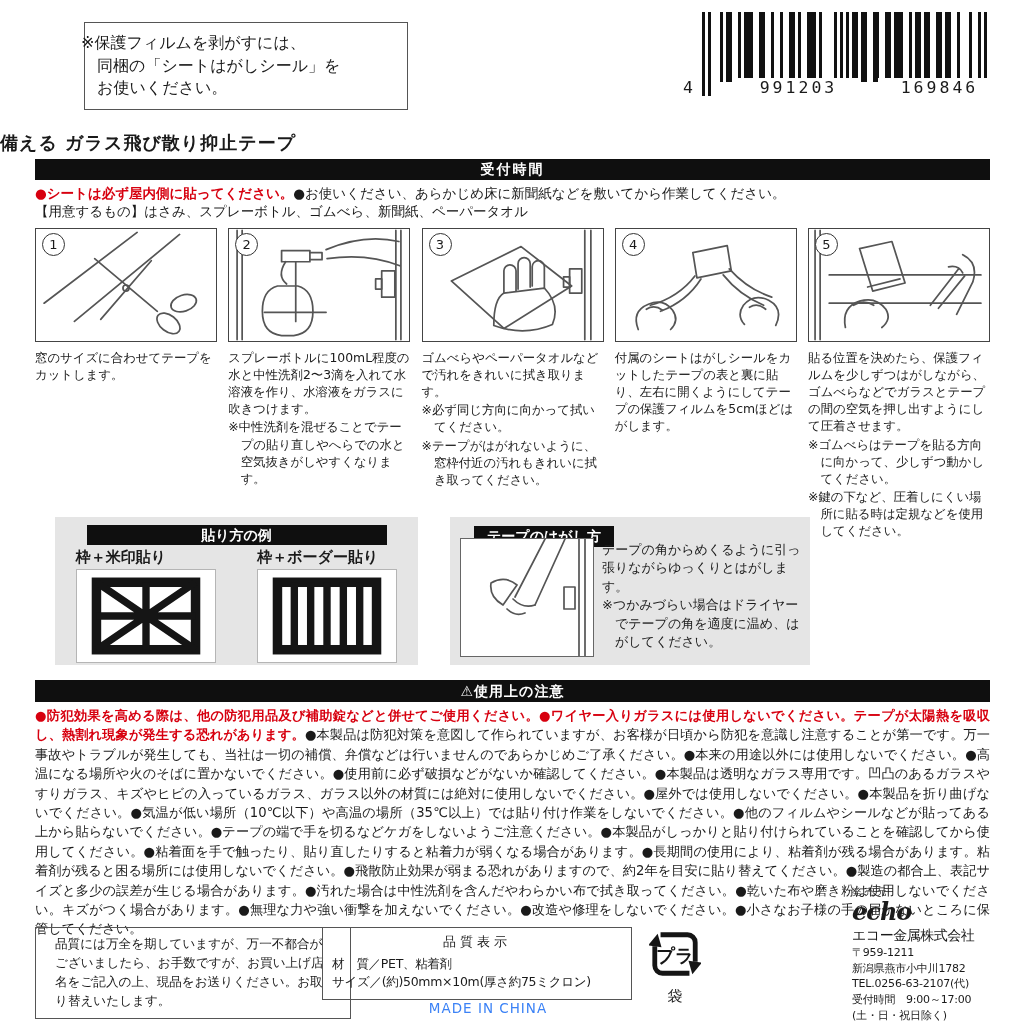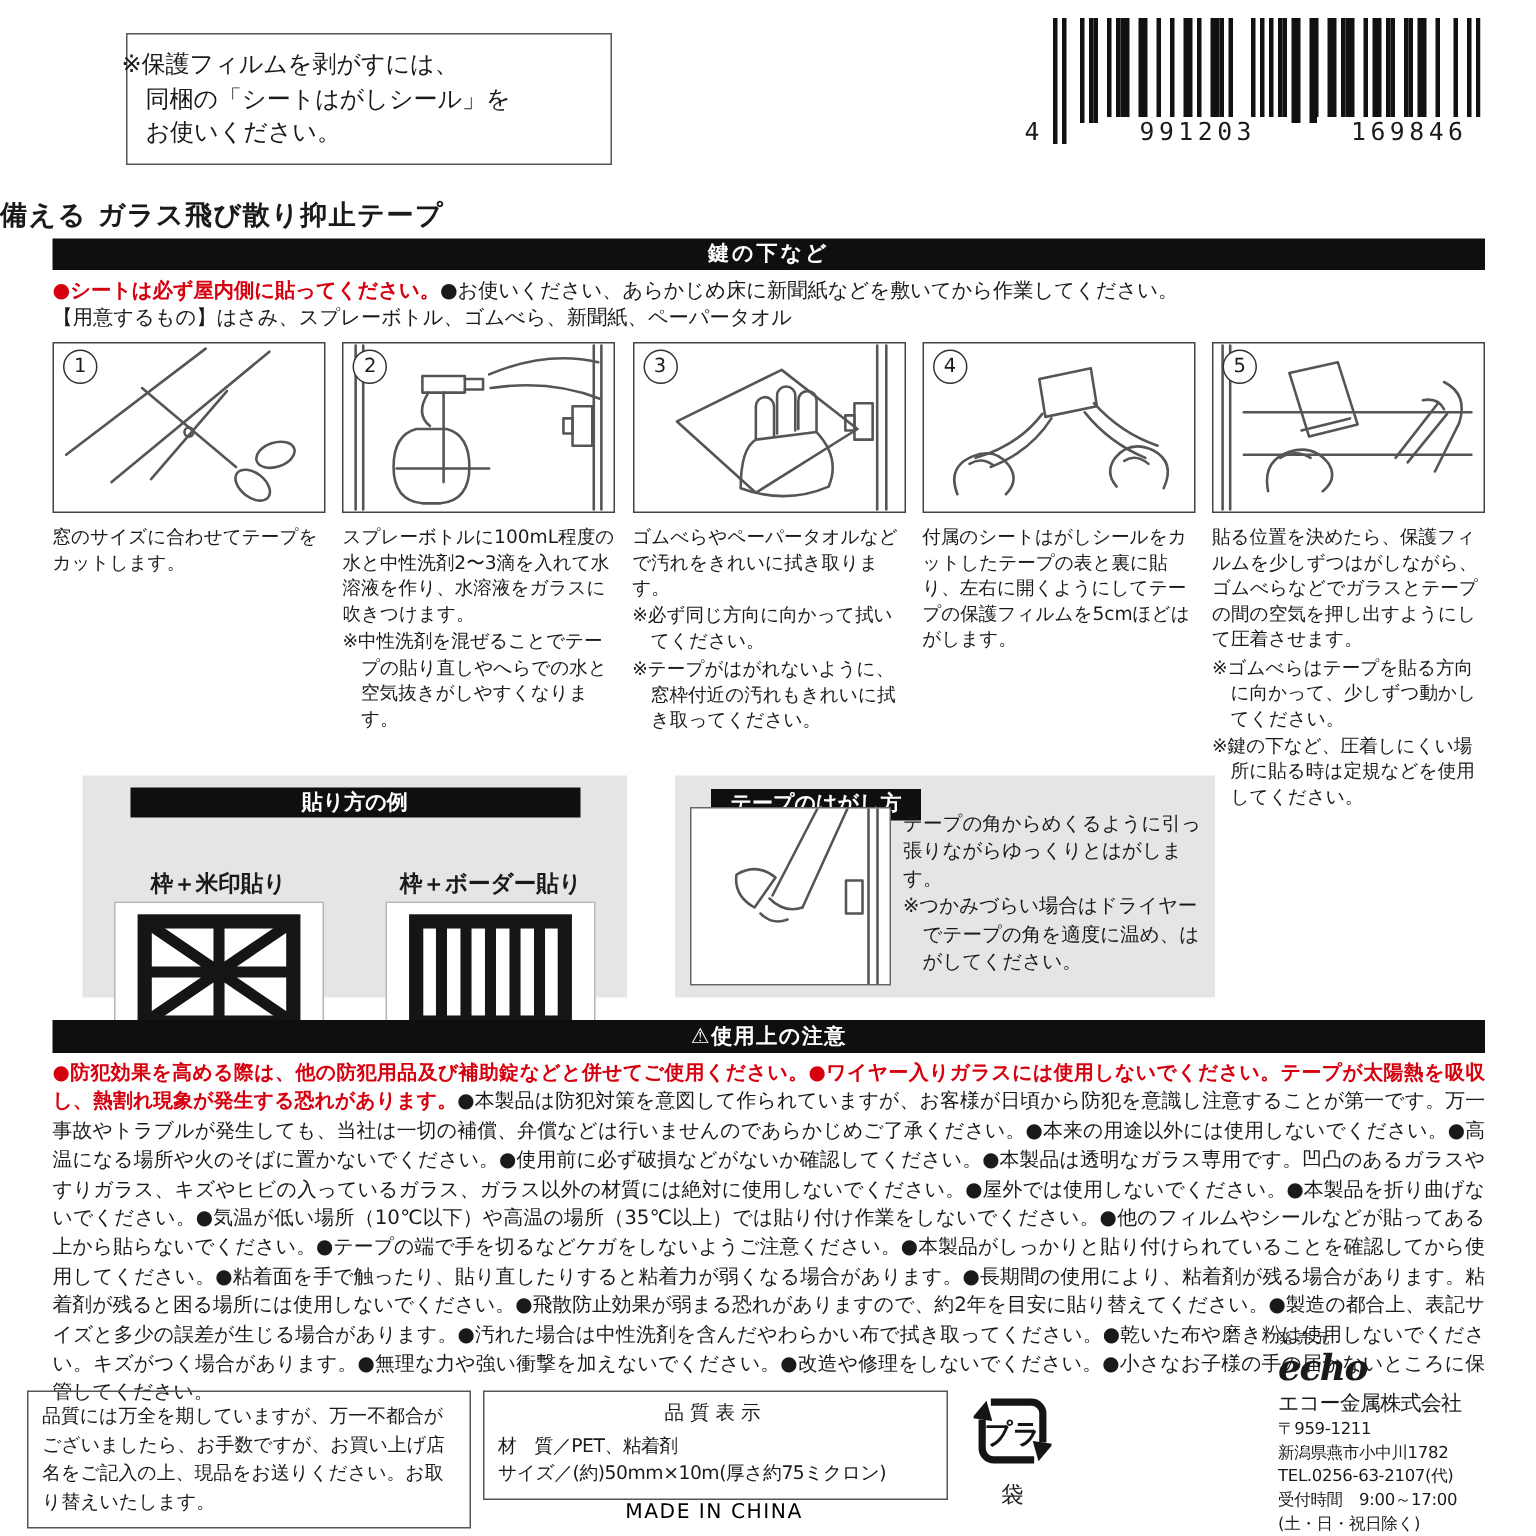--- a/index.html
+++ b/index.html
@@ -35,42 +35,42 @@
   .step-num{position:absolute;top:4px;left:6px;width:21px;height:21px;border:1.5px solid #333;
             border-radius:50%;text-align:center;line-height:21px;font-size:13px;background:#fff;}
   .step-text{margin-top:7px;font-size:12.4px;line-height:1.38;}
   .step-text .hang{margin-top:1px;}
   .ln{stroke:#555;stroke-width:1.7;fill:none;stroke-linecap:round;stroke-linejoin:round;}
 
   
   .panel1{left:55px;top:517px;width:363px;height:148px;background:var(--panel);}
   .panel1 .hdr{margin:8px auto 0;width:300px;height:20px;font-size:14px;line-height:20px;}
   .figs{display:flex;justify-content:space-around;margin-top:3px;}
-  .fig{text-align:center;margin-top:32px;}
+  .fig{text-align:left;}
   .fig-label{font-size:15px;font-weight:bold;margin-bottom:2px;}
   .fig-box{width:138px;height:92px;background:#fff;border:1px solid #b5b5b5;
            display:flex;align-items:center;justify-content:center;}
   .pat{stroke:#151515;fill:none;}
   .panel2{left:450px;top:517px;width:360px;height:148px;background:var(--panel);}
   .panel2 .hdr{position:absolute;left:8px;top:9px;width:140px;height:21px;font-size:14px;line-height:21px;margin-left:16px;}
   .peel-box{position:absolute;left:10px;top:21px;width:132px;height:117px;background:#fff;border:1px solid #666;}
   .peel-box svg{display:block;width:100%;height:100%;}
   .peel-text{position:absolute;left:152px;top:24px;width:200px;font-size:13px;line-height:1.42;}
 
   
   .caution-bar{left:35px;top:680px;width:955px;height:22px;font-size:14px;line-height:22px;letter-spacing:1px;}
   .caution-text{left:35px;top:706px;width:955px;font-size:13.2px;line-height:1.47;text-align:justify;}
 
   
-  .repl-box{left:18px;top:927px;width:276px;border:1.5px solid #555;padding:7px 9px;
+  .repl-box{left:35px;top:927px;width:276px;border:1.5px solid #555;padding:7px 19px;
             font-size:12.6px;line-height:1.5;}
   .quality-box{left:322px;top:927px;width:290px;border:1.5px solid #555;padding:5px 9px 8px;font-size:12.5px;}
   .quality-hdr{text-align:center;letter-spacing:4px;margin-bottom:4px;font-size:13px;}
   .quality-row{line-height:1.45;letter-spacing:-0.3px;}
-  .made-in{left:322px;top:1000px;width:308px;text-align:center;font-size:13.5px;color:#000000;letter-spacing:1px;}
+  .made-in{left:334px;top:1000px;width:308px;text-align:center;font-size:13.5px;color:#3b82f6;letter-spacing:1px;}
   .pla{left:648px;top:928px;width:54px;text-align:center;}
   .pla-under{font-size:15px;margin-top:3px;color:#222;}
   .company{left:852px;top:886px;width:160px;}
   .comp-role{font-size:9.5px;letter-spacing:3px;color:#222;}
   .comp-logo{font-family:"DejaVu Serif","Liberation Serif",serif;font-style:italic;font-weight:bold;
              font-size:24px;line-height:1.05;letter-spacing:-1px;}
   .comp-name{font-size:14px;font-weight:500;margin-top:3px;letter-spacing:-0.5px;}
   .comp-line{font-size:11px;line-height:1.42;letter-spacing:-0.2px;}
 </style>
 </head>
@@ -132,21 +132,21 @@
         <rect x="276" y="0" width="3" height="84" fill="#111"></rect>
         <rect x="282" y="0" width="3" height="84" fill="#111"></rect>
       </svg>
     <span class="bc-num bc-first">4</span>
     <span class="bc-num bc-g1">991203</span>
     <span class="bc-num bc-g2">169846</span>
   </div>
 
   <div class="abs title">備える ガラス飛び散り抑止テープ</div>
 
-  <div class="abs bar usage-bar">鍵の下など</div>
+  <div class="abs bar usage-bar">受付時間</div>
 
   <div class="abs intro1">
     <span class="red bold">●シートは必ず屋内側に貼ってください。</span><span>●お使いください、あらかじめ床に新聞紙などを敷いてから作業してください。</span>
   </div>
   <div class="abs intro2">【用意するもの】はさみ、スプレーボトル、ゴムべら、新聞紙、ペーパータオル</div>
 
   <div class="abs steps">
 
     <div class="step">
       <div class="step-box">

